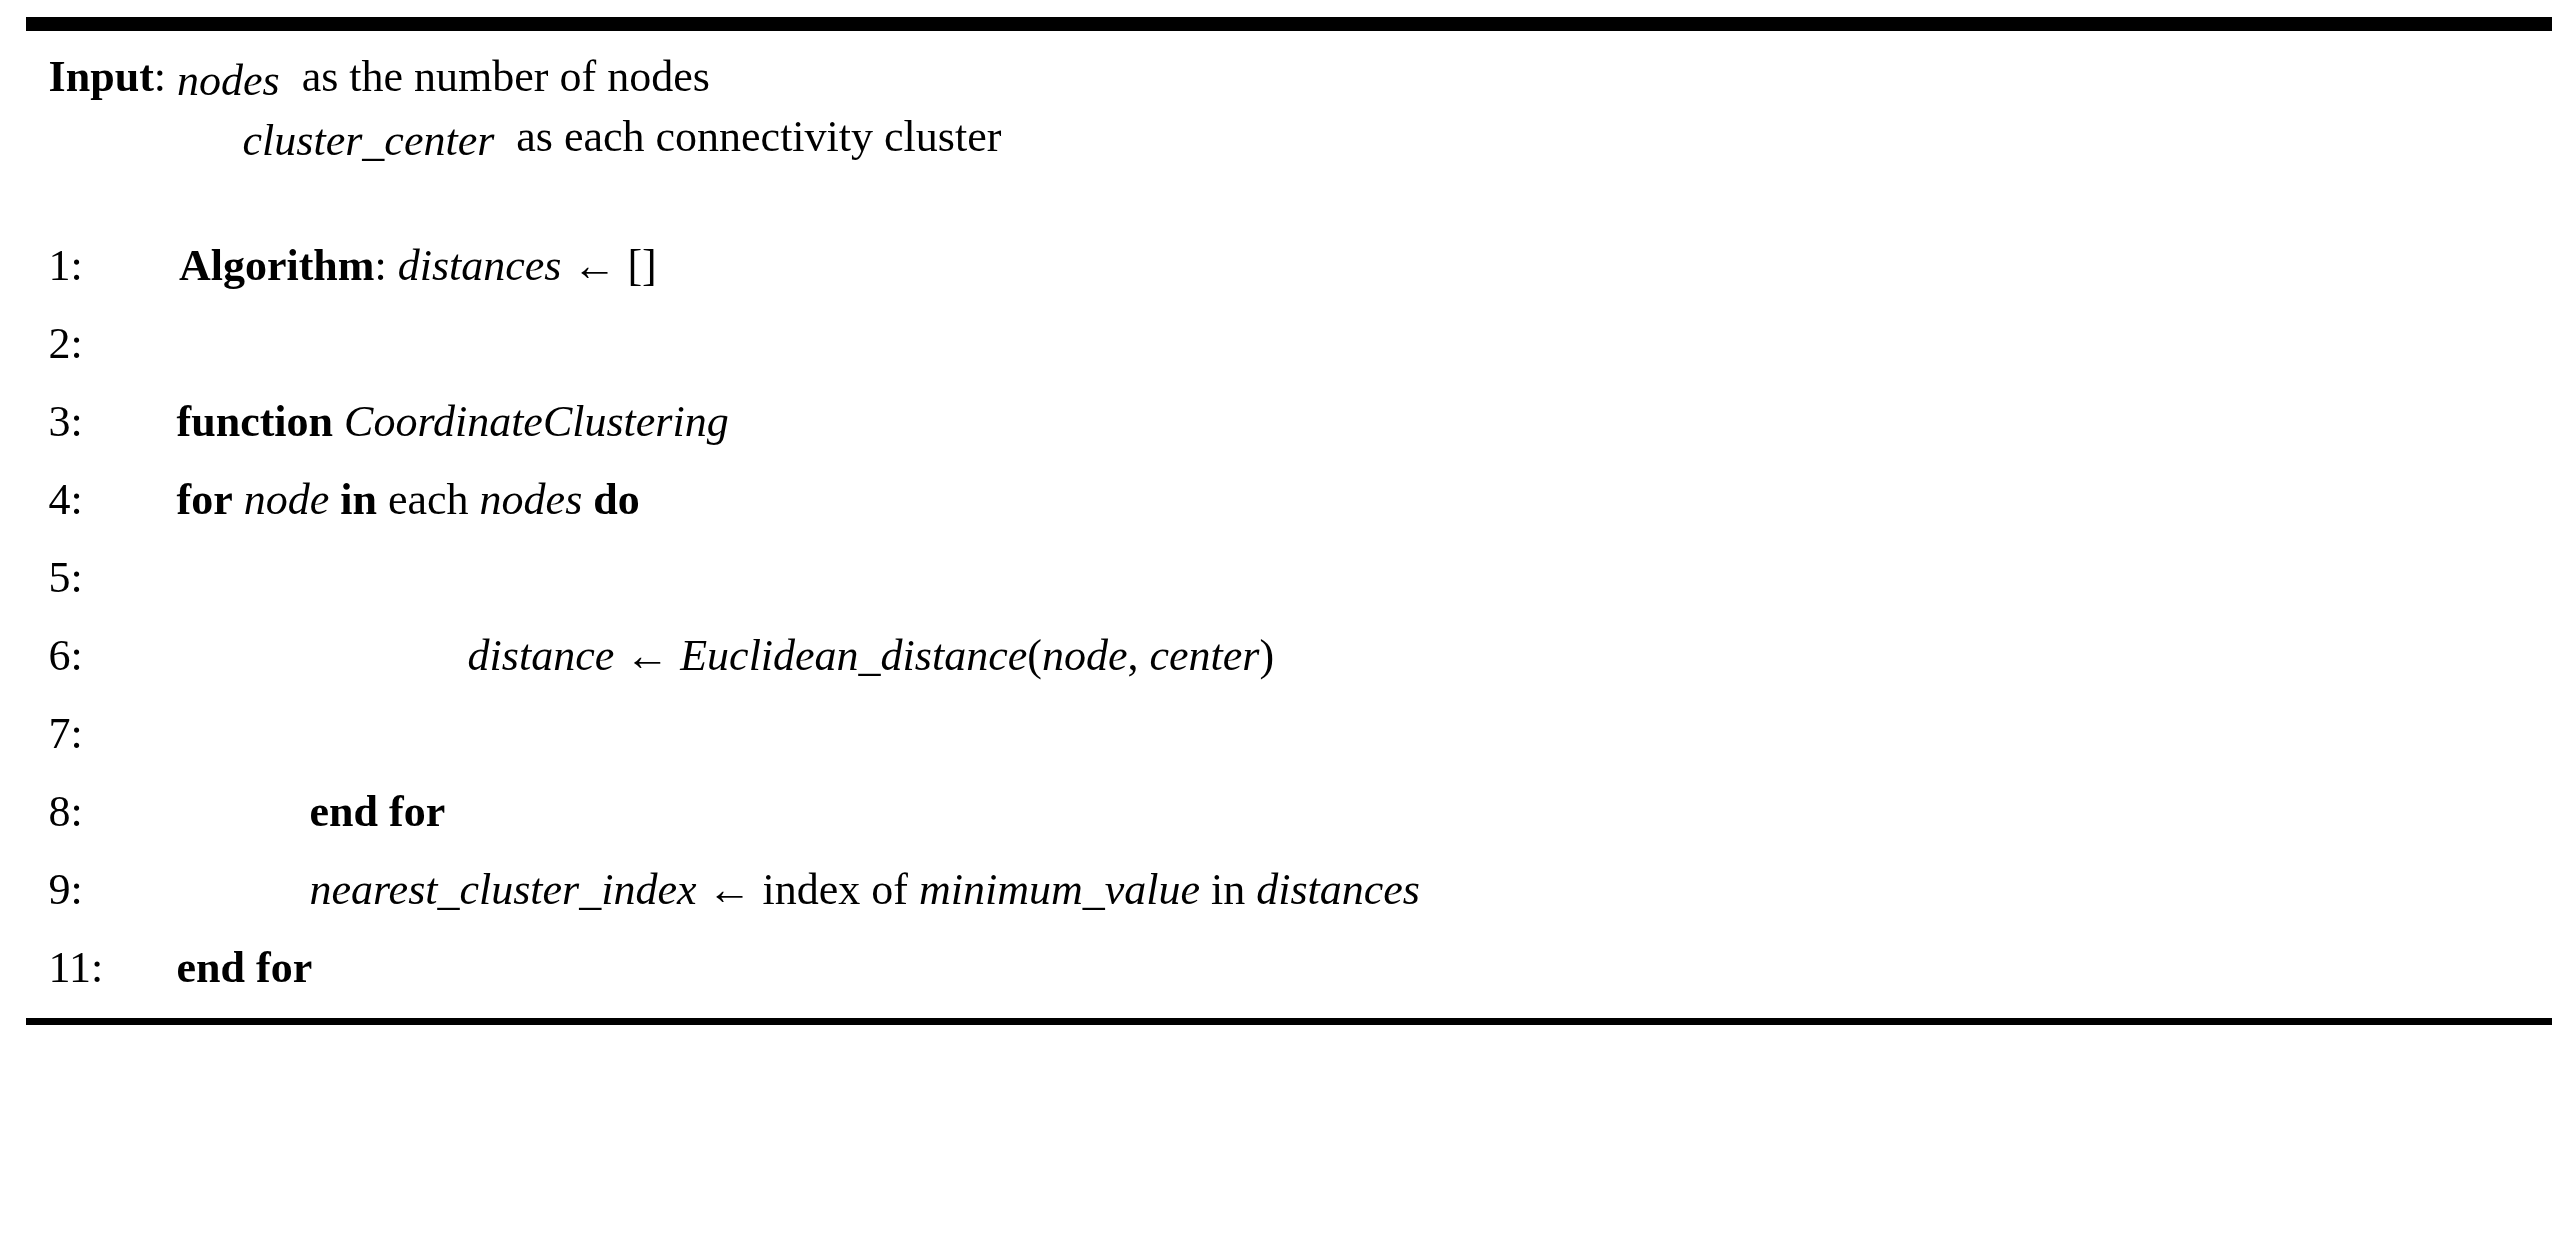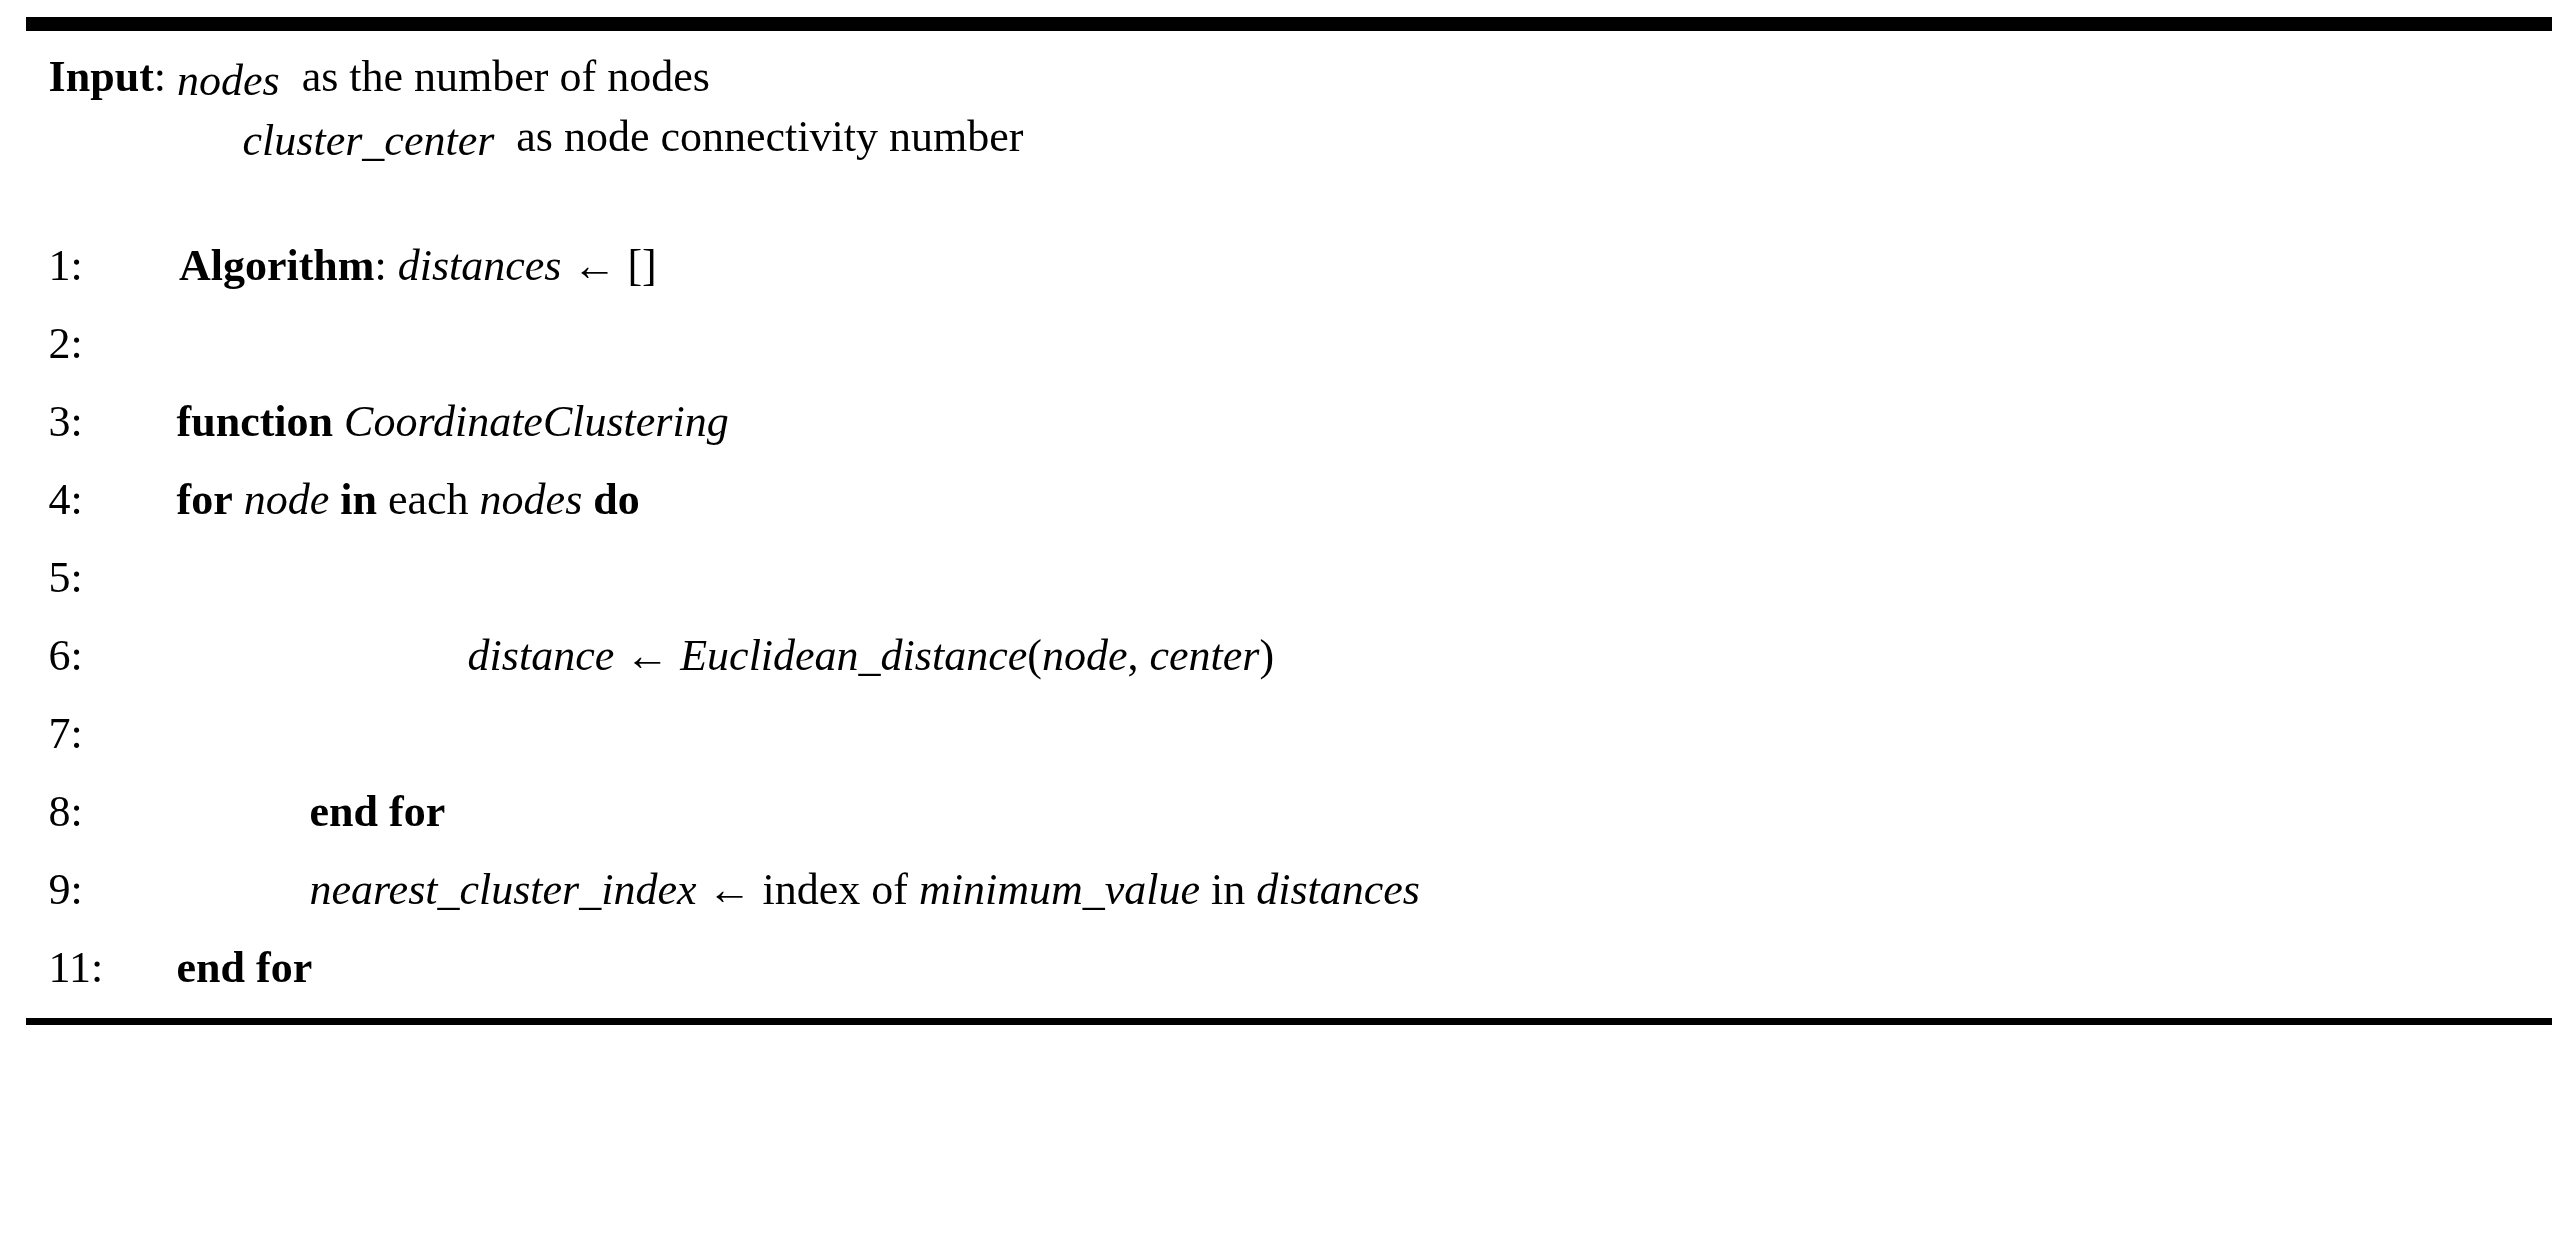--- a/index.html
+++ b/index.html
@@ -111,21 +111,21 @@
         <span>:</span>
         <span>&nbsp;</span>
         <span class="i">nodes</span>
         <span>&nbsp;&nbsp;</span>
         <span>as the number of nodes</span>
     </div>
 
     <div class="input-line second">
       <span class="i">cluster_center</span>
         <span>&nbsp;&nbsp;</span>
-        <span>as node connectivity number</span>
+        <span>as each connectivity cluster</span>
     </div>
 
     <div class="gap-row"></div>
 
     <div id="steps-container">
         <div class="code-line">
           <span class="lineno">1:</span>
           <span class="stmt ind-init"><span class="b">Algorithm</span><span class="ar">:&nbsp;</span><span class="i">distances</span><span class="ar">&nbsp;←&nbsp;</span><span class="ar">[]</span></span>
         </div>
         <div class="code-line">

